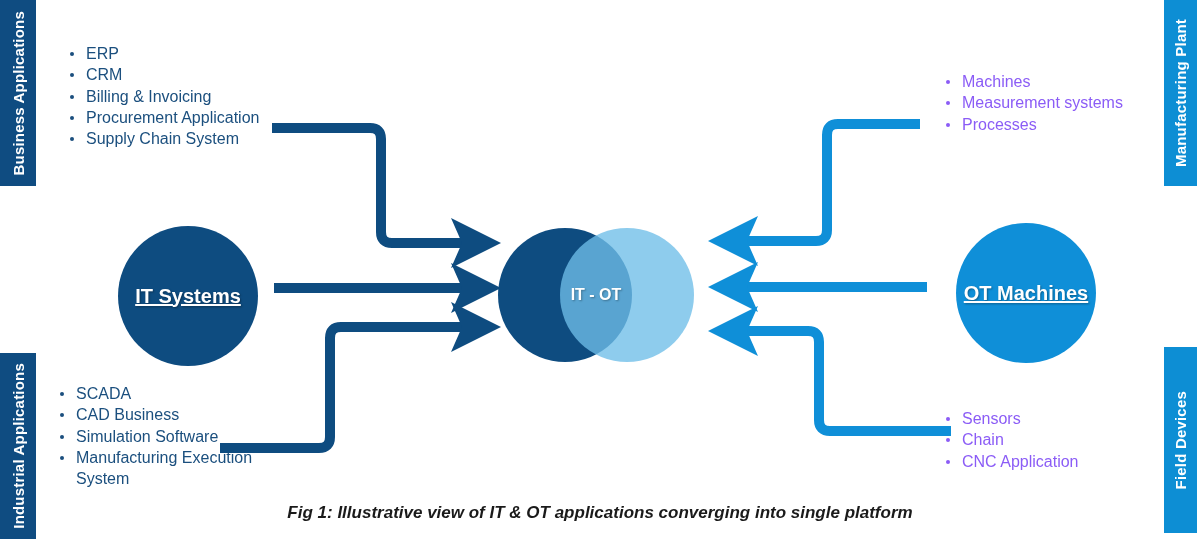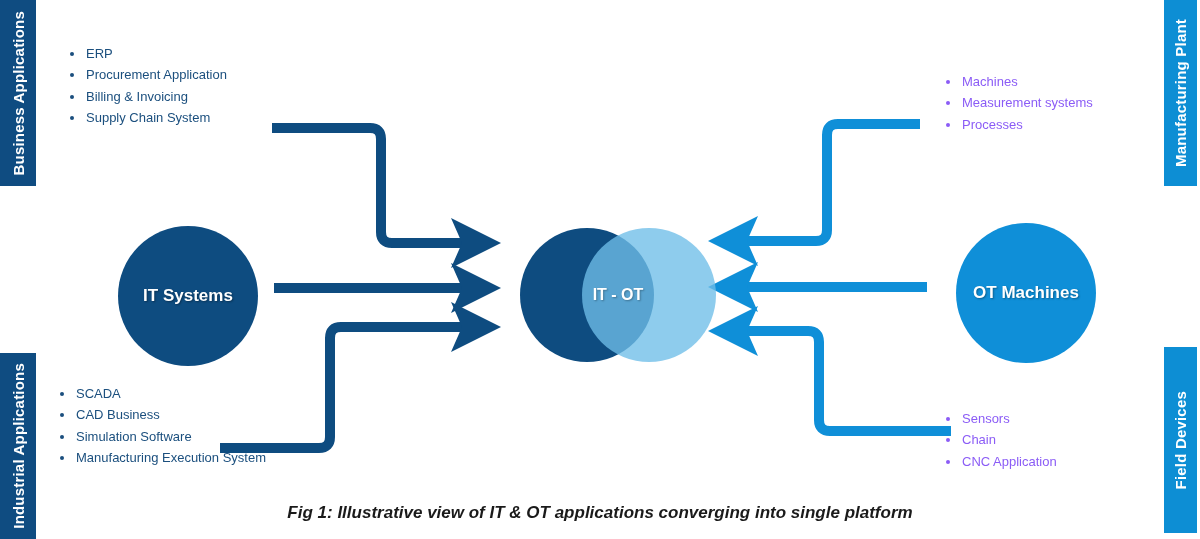--- a/index.html
+++ b/index.html
@@ -44,21 +44,21 @@
   #sb-industrial  { left: 0px;    top: 353px; width: 36px; height: 186px; }
   #sb-manufact    { left: 1164px; top: 0px;   width: 33px; height: 186px; }
   #sb-field       { left: 1164px; top: 347px; width: 33px; height: 186px; }
 
   
   .bullets {
     position: absolute;
     margin: 0;
     padding: 0;
     list-style: none;
-    font-size: 13px;
+    font-size: 16px;
     line-height: 20.8px;
   }
   .bullets li {
     position: relative;
     padding-left: 18px;
     margin: 0 0 0.5px 0;
   }
   .bullets li::before {
     content: "";
     position: absolute;
@@ -79,34 +79,35 @@
 
   
   .big-circle {
     position: absolute;
     border-radius: 50%;
     display: flex;
     align-items: center;
     justify-content: center;
     color: #ffffff;
     font-weight: bold;
-    font-size: 17px;
+    font-size: 20px;
     text-shadow: 1px 1px 2px rgba(0,0,0,0.35);
+    text-decoration: underline;
   }
   #circle-it {
     left: 118px; top: 226px; width: 140px; height: 140px;
     background: #0e4c80;
   }
   #circle-ot {
     left: 956px; top: 223px; width: 140px; height: 140px;
     background: #0f8fd8;
   }
 
   
-  #venn { position: absolute; left: 520px; top: 228px; width: 196px; height: 134px; }
+  #venn { position: absolute; left: 498px; top: 228px; width: 196px; height: 134px; }
   .venn-c { position: absolute; top: 0; width: 134px; height: 134px; border-radius: 50%; }
   #venn-left  { left: 0px;  background: #0e4c80; }
   #venn-right { left: 62px; background: rgba(110,190,232,0.78); }
   #venn-label {
     position: absolute;
     left: 62px; top: 0; width: 72px; height: 134px;
     display: flex; align-items: center; justify-content: center;
     color: #ffffff; font-weight: bold; font-size: 16px;
     text-shadow: 1px 1px 2px rgba(0,0,0,0.3);
     white-space: nowrap;
@@ -147,22 +148,23 @@
   <div class="sidebar right sb-light" id="sb-manufact">
     <span class="sb-label">Manufacturing Plant</span>
   </div>
 
   <div class="sidebar right sb-light" id="sb-field">
     <span class="sb-label">Field Devices</span>
   </div>
 
   <ul class="bullets list-dark" id="list-business">
     <li>ERP</li>
+    <li>CRM</li>
+    <li>Billing &amp; Invoicing</li>
     <li>Procurement Application</li>
-    <li>Billing &amp; Invoicing</li>
     <li>Supply Chain System</li>
   </ul>
 
   <ul class="bullets list-dark" id="list-industrial">
     <li>SCADA</li>
     <li>CAD Business</li>
     <li>Simulation Software</li>
     <li>Manufacturing Execution System</li>
   </ul>
 

